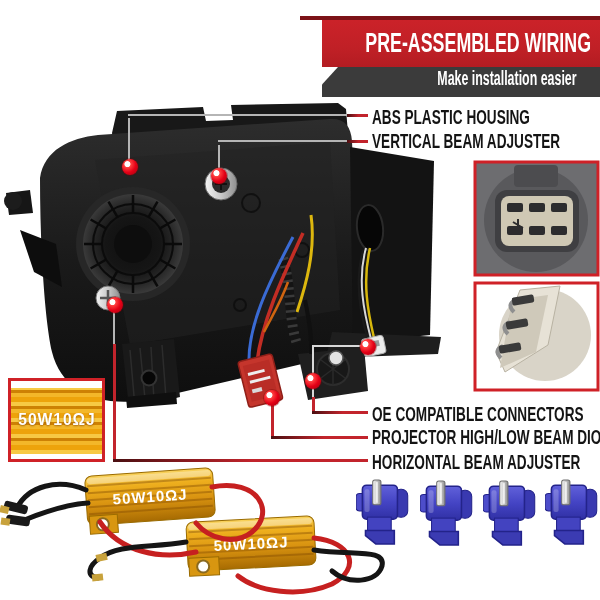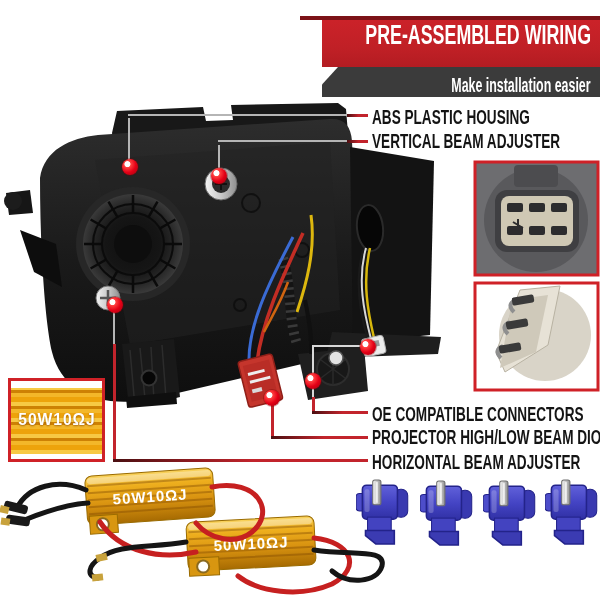--- a/index.html
+++ b/index.html
@@ -4,26 +4,26 @@
 <style>
   html,body{margin:0;padding:0;background:#fff;}
   #stage{position:relative;width:600px;height:600px;background:#ffffff;overflow:hidden;
          font-family:"Liberation Sans",sans-serif;}
   #photo{position:absolute;inset:0;z-index:1;}
   .ov{position:absolute;z-index:3;}
   
   #banner-strip{left:300px;top:16px;width:300px;height:4px;background:#7c1217;}
   #banner-red{left:322px;top:20px;width:278px;height:47px;
       background:linear-gradient(180deg,#cb2229 0%,#c02026 60%,#b31c22 100%);
-      display:flex;justify-content:flex-end;padding-right:9px;box-sizing:border-box;}
+      display:flex;align-items:center;justify-content:flex-end;padding-right:9px;box-sizing:border-box;}
   #banner-red .t{color:#fff;font-weight:bold;font-size:27px;white-space:nowrap;
       transform:scaleX(0.66);transform-origin:right center;letter-spacing:0px;}
   #banner-dark{left:322px;top:67px;width:278px;height:30px;background:#3b3b3b;
       clip-path:polygon(16px 0,100% 0,100% 100%,0 100%,0 58%);
-      display:flex;align-items:flex-end;justify-content:flex-end;padding-right:9px;box-sizing:border-box;}
+      display:flex;align-items:flex-start;justify-content:flex-end;padding-right:23px;box-sizing:border-box;}
   #banner-dark .t{color:#fff;font-weight:bold;font-size:20px;white-space:nowrap;
       transform:scaleX(0.62);transform-origin:right center;}
   
   .callout-label{position:absolute;left:372px;color:#141414;font-weight:bold;font-size:20px;
       line-height:20px;white-space:nowrap;transform:scaleX(0.68);transform-origin:left center;z-index:4;}
   
   .ln{position:absolute;z-index:3;}
   .ln.gray{background:#b5b5b5;}
   .ln.lgray{background:#d8d8d8;}
   .ln.red{background:#c2242c;}

